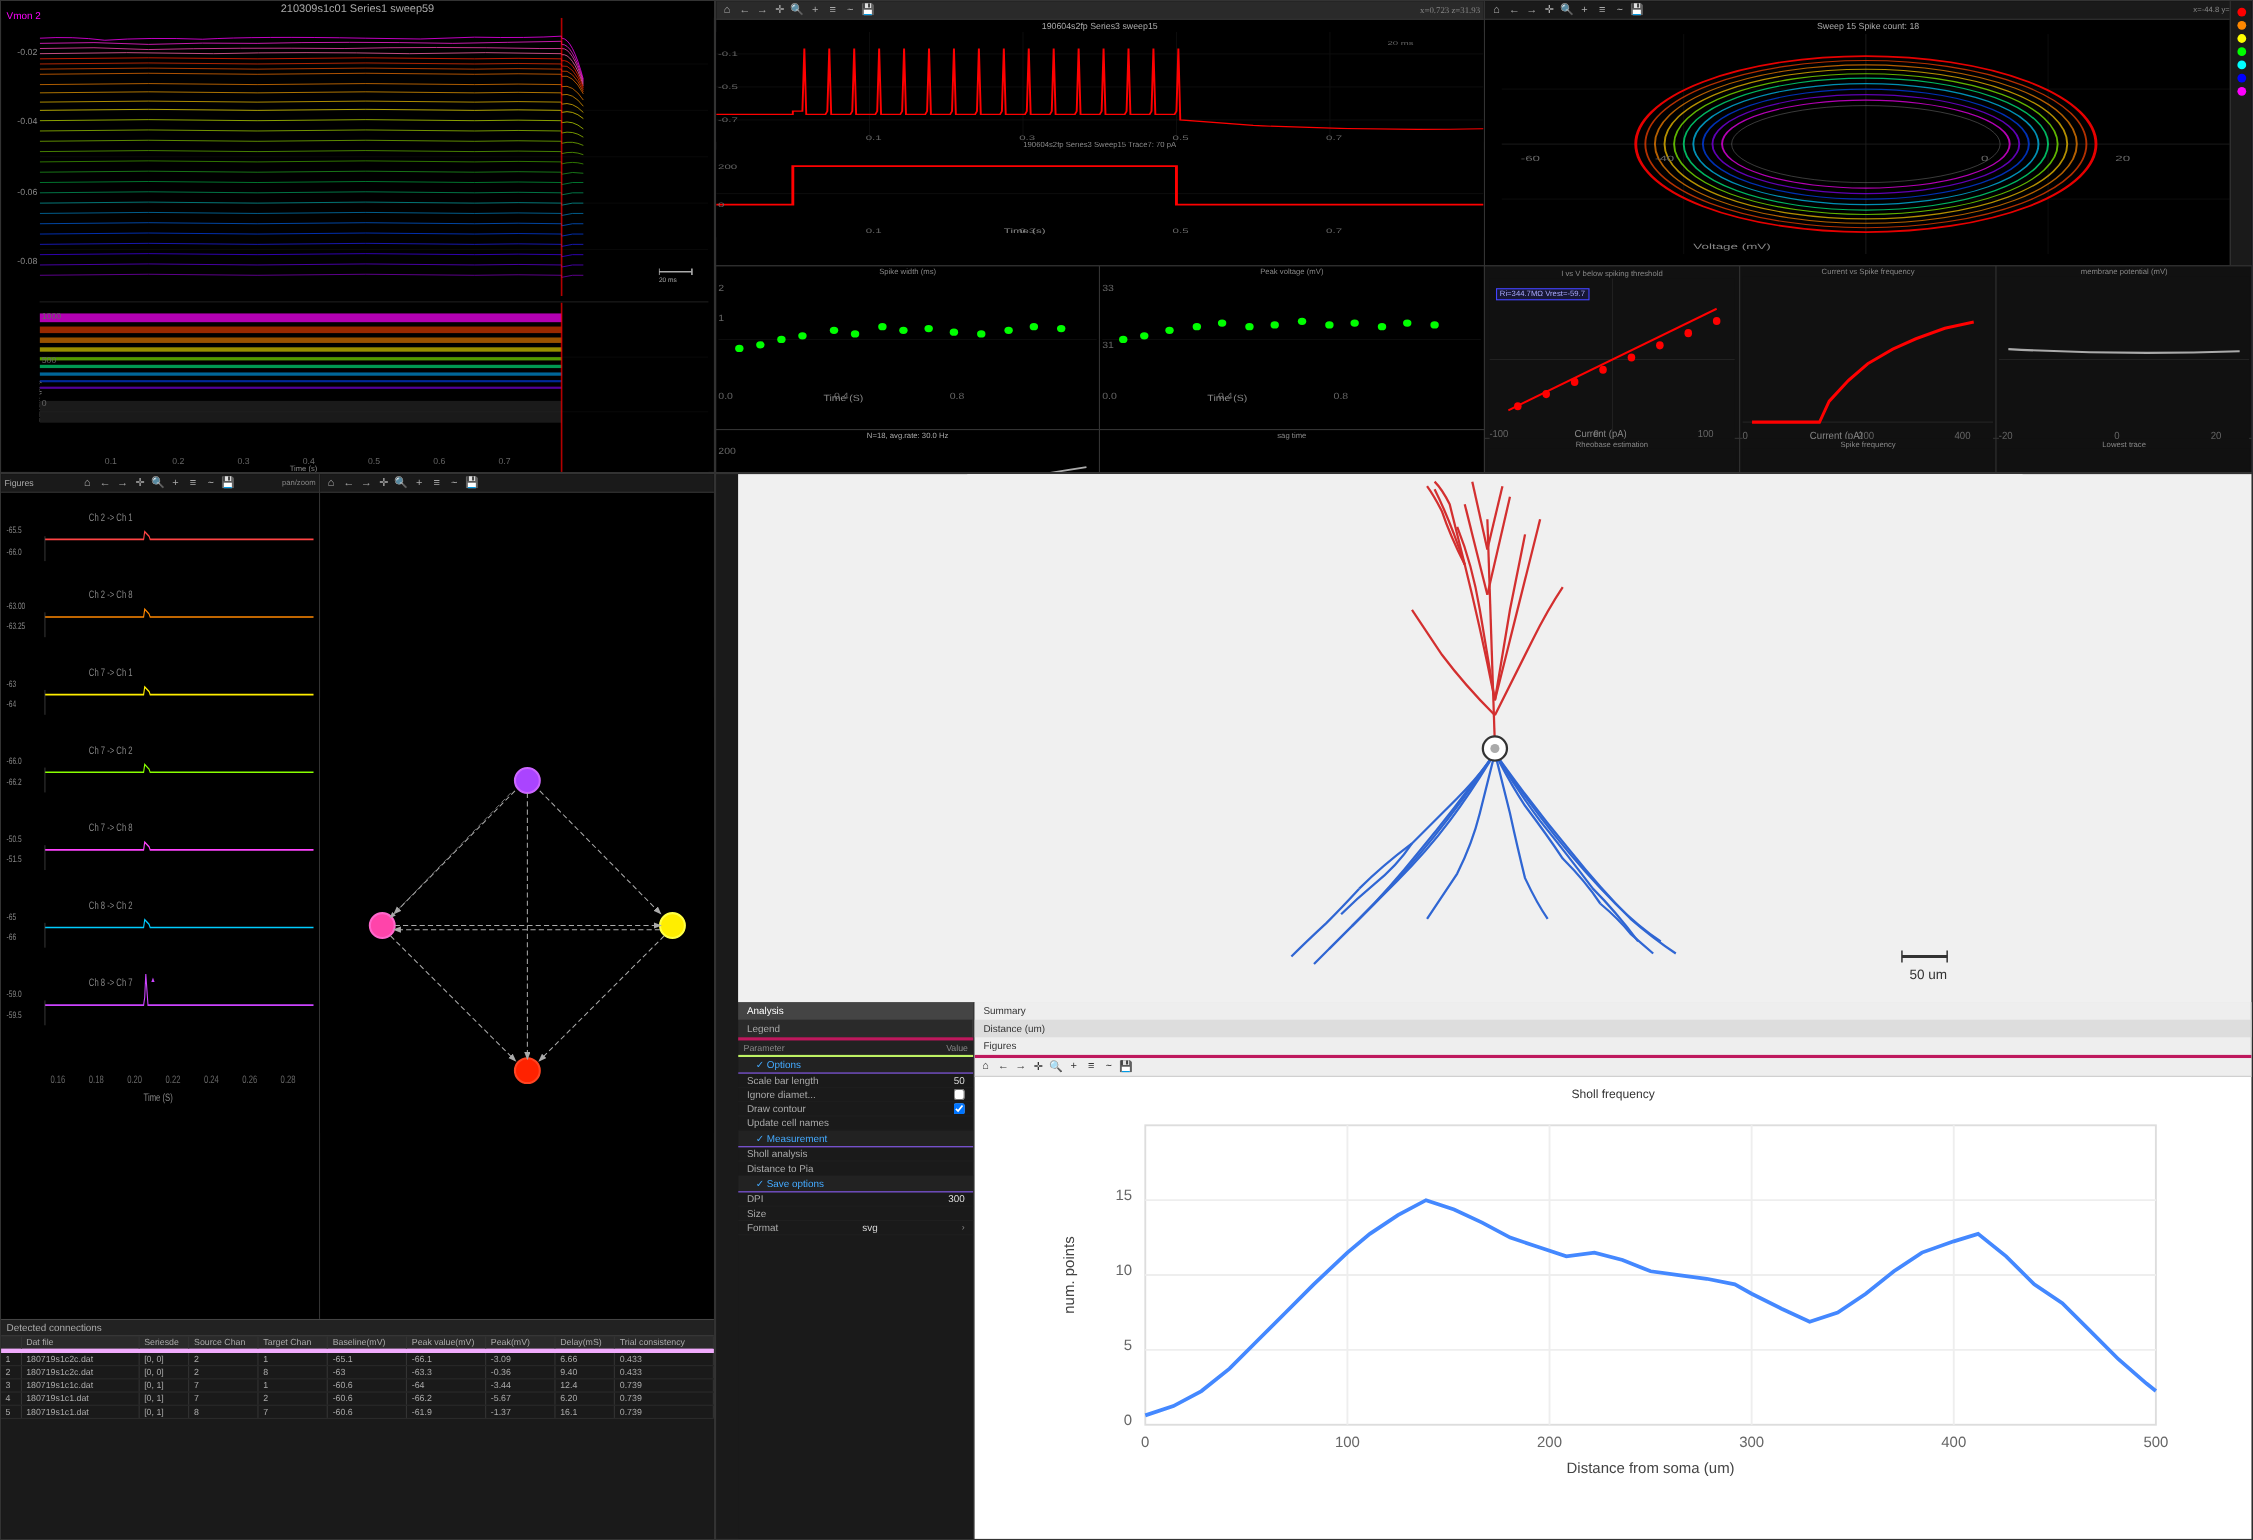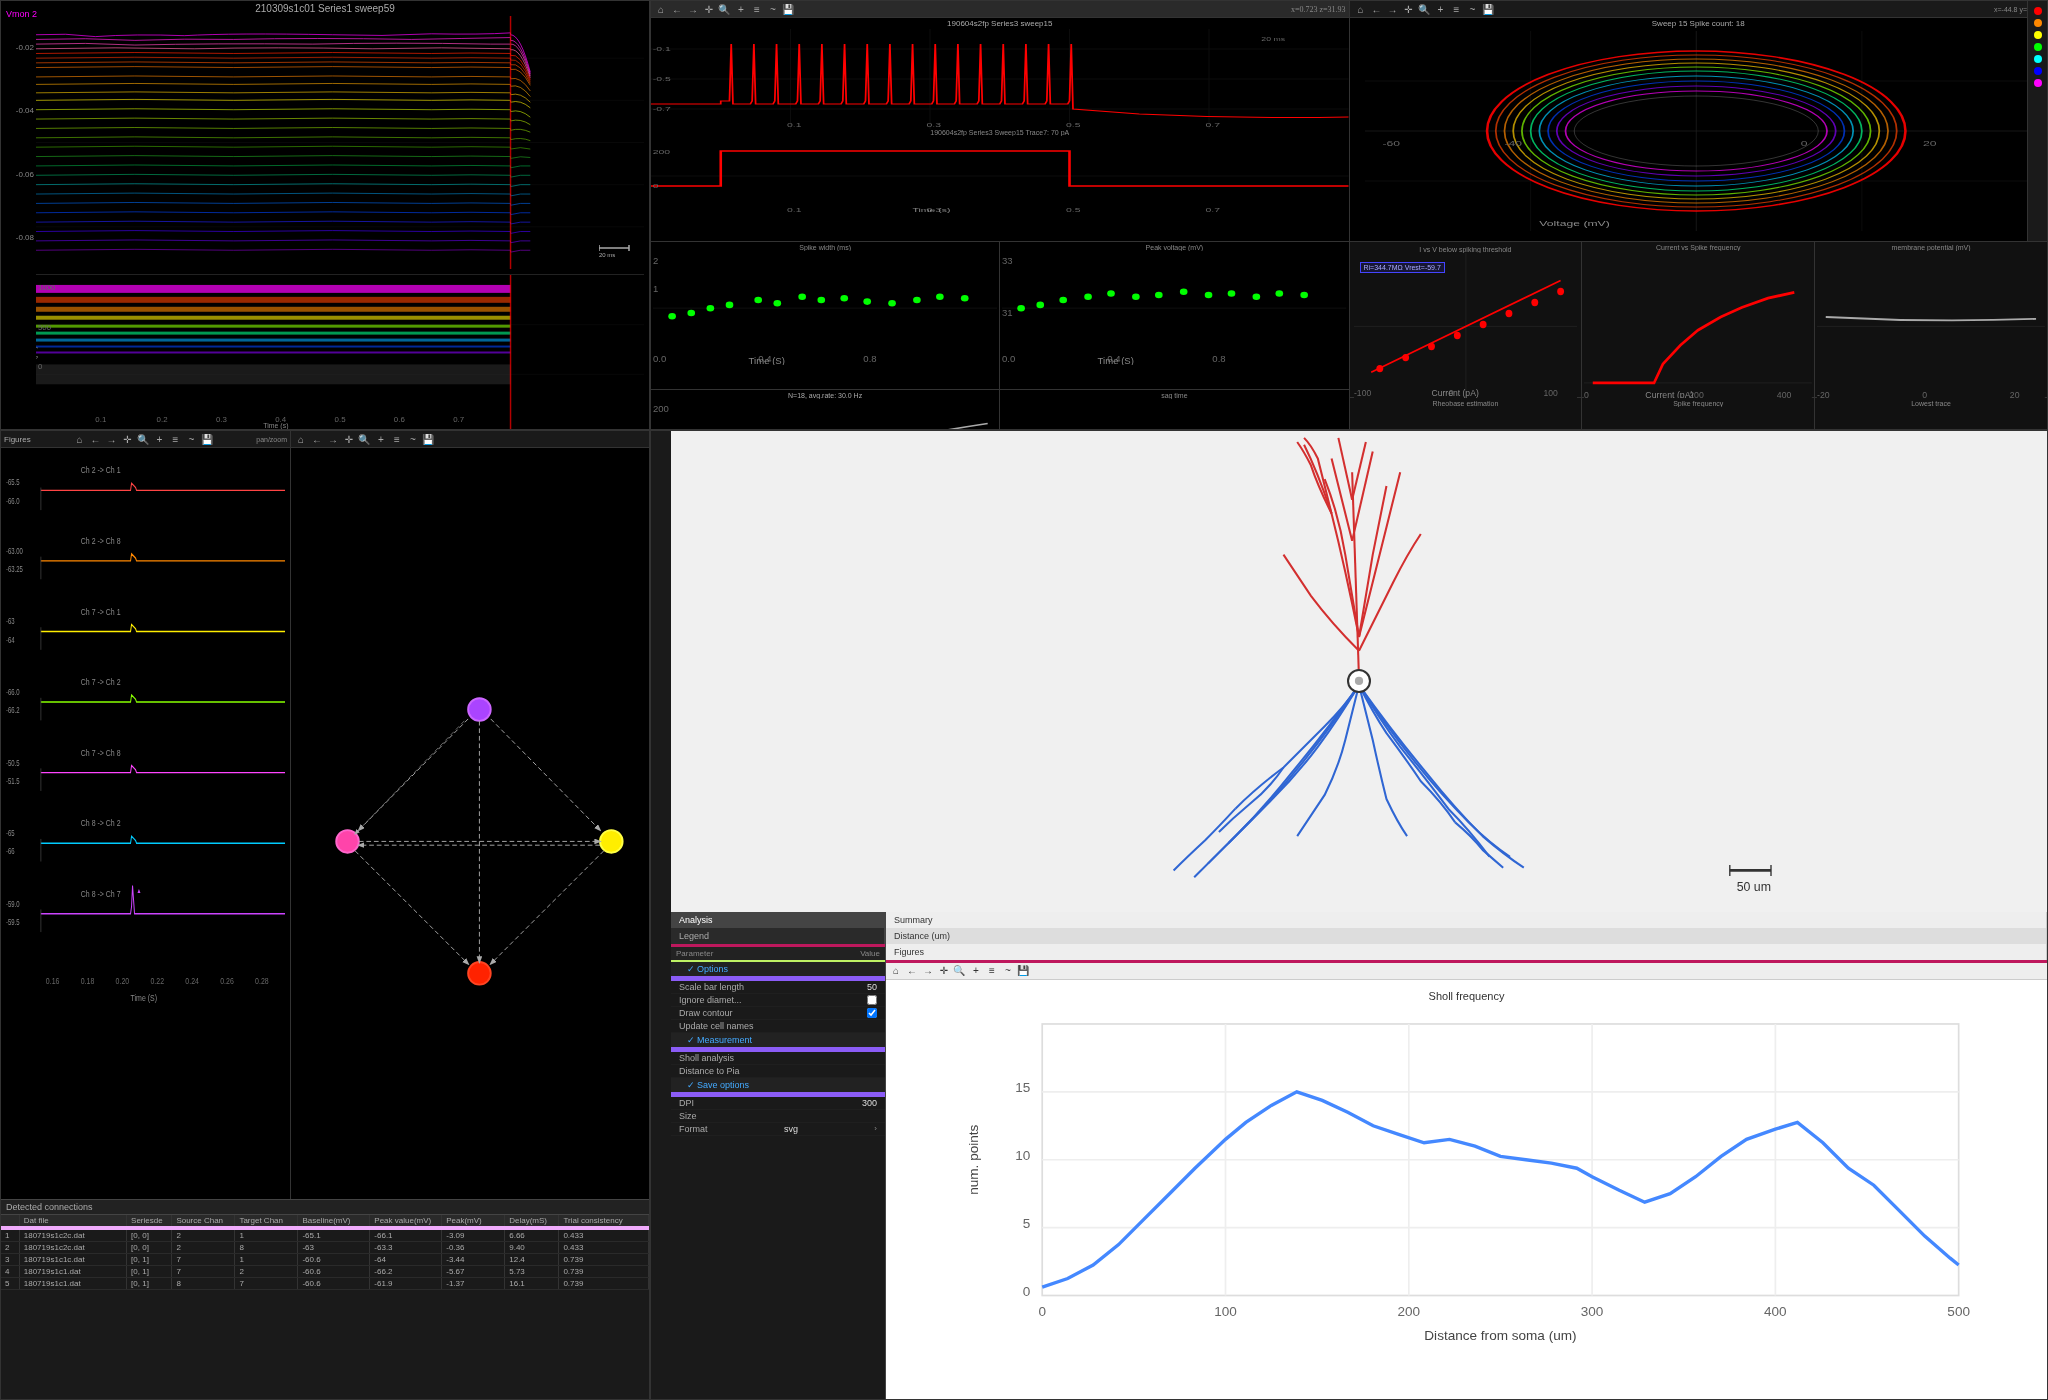--- a/index.html
+++ b/index.html
@@ -156,21 +156,21 @@
     .sidebar-params {
       overflow-y: auto;
       font-size: 9px;
     }
 
     .param-section-header {
       color: #4af;
       padding: 2px 16px;
       cursor: pointer;
       background: #222;
-      border-bottom: 5px solid #8b5cf6;
+      border-bottom: 1px solid #8b5cf6;
     }
 
     .param-row {
       display: flex;
       justify-content: space-between;
       padding: 1px 8px;
       border-bottom: 1px solid #1f1f1f;
       align-items: center;
     }
 
@@ -893,21 +893,21 @@
         </div>
         <div class="table-row-data">
           <div class="table-cell" style="width:20px;">4</div>
           <div class="table-cell" style="width:120px;">180719s1c1.dat</div>
           <div class="table-cell" style="width:50px;">[0, 1]</div>
           <div class="table-cell" style="width:70px;">7</div>
           <div class="table-cell" style="width:70px;">2</div>
           <div class="table-cell" style="width:80px;">-60.6</div>
           <div class="table-cell" style="width:80px;">-66.2</div>
           <div class="table-cell" style="width:70px;">-5.67</div>
-          <div class="table-cell" style="width:60px;">5.73</div>
+          <div class="table-cell" style="width:60px;">6.20</div>
           <div class="table-cell" style="width:100px;">0.739</div>
         </div>
         <div class="table-row-data">
           <div class="table-cell" style="width:20px;">5</div>
           <div class="table-cell" style="width:120px;">180719s1c1.dat</div>
           <div class="table-cell" style="width:50px;">[0, 1]</div>
           <div class="table-cell" style="width:70px;">8</div>
           <div class="table-cell" style="width:70px;">7</div>
           <div class="table-cell" style="width:80px;">-60.6</div>
           <div class="table-cell" style="width:80px;">-61.9</div>

